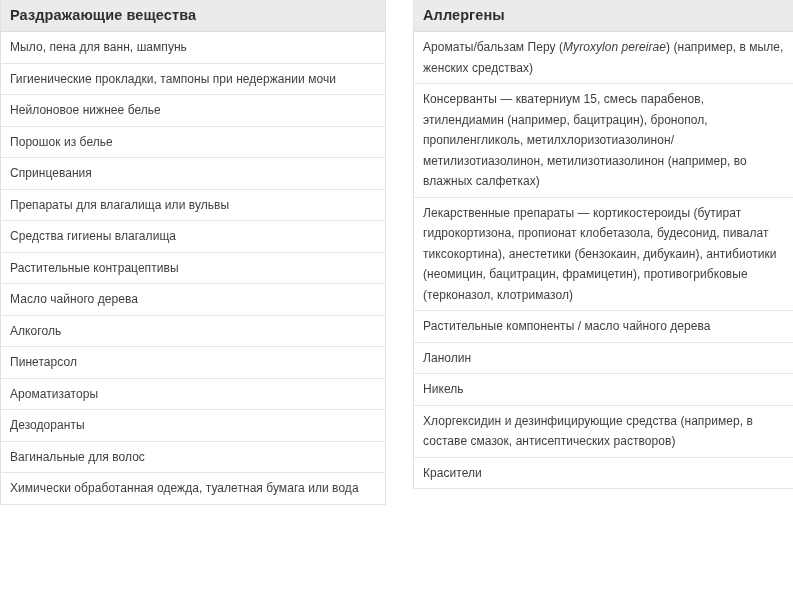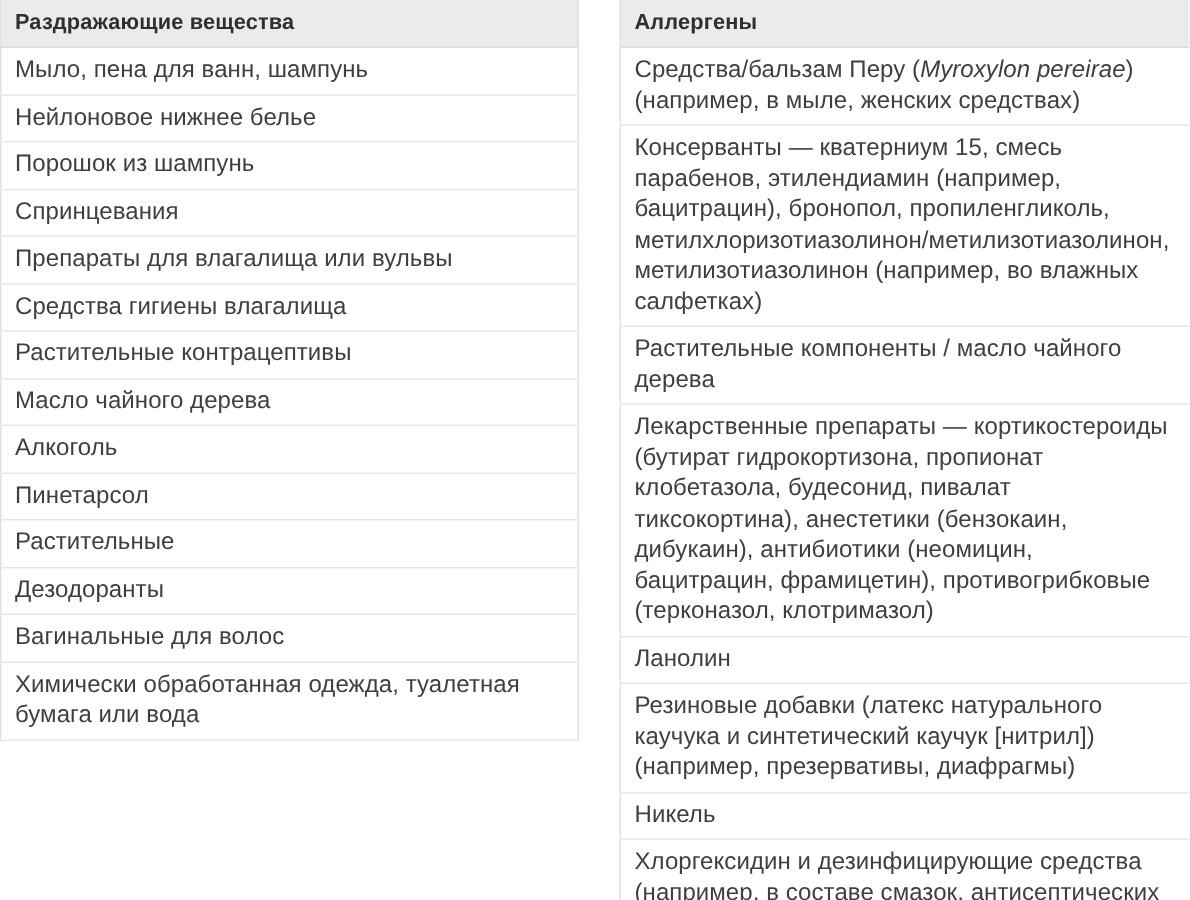--- a/index.html
+++ b/index.html
@@ -65,21 +65,21 @@
     line-height: 18px;
     color: #2f2f2f;
     padding: 6px 9px 7px 9px;
     border-bottom: 1px solid #dcdcdc;
     letter-spacing: 0.1px;
   }
 
   .tbl td {
     text-align: left;
     font-weight: normal;
-    font-size: 16px;
+    font-size: 12px;
     line-height: 20.5px;
     color: #3f3f3f;
     padding: 5px 9px 5px 9px;
     border-bottom: 1px solid #e6e6e6;
     vertical-align: top;
     letter-spacing: 0.05px;
   }
   .tbl tr:last-child td {
     border-bottom: 1px solid #e6e6e6;
   }
@@ -103,24 +103,27 @@
       <thead>
         <tr>
           <th>Раздражающие вещества</th>
         </tr>
       </thead>
       <tbody>
         <tr>
           <td>Мыло, пена для ванн, шампунь</td>
         </tr>
         <tr>
+          <td>Гигиенические прокладки, тампоны при недержании мочи</td>
+        </tr>
+        <tr>
           <td>Нейлоновое нижнее белье</td>
         </tr>
         <tr>
-          <td>Порошок из шампунь</td>
+          <td>Порошок из белье</td>
         </tr>
         <tr>
           <td>Спринцевания</td>
         </tr>
         <tr>
           <td>Препараты для влагалища или вульвы</td>
         </tr>
         <tr>
           <td>Средства гигиены влагалища</td>
         </tr>
@@ -130,21 +133,21 @@
         <tr>
           <td>Масло чайного дерева</td>
         </tr>
         <tr>
           <td>Алкоголь</td>
         </tr>
         <tr>
           <td>Пинетарсол</td>
         </tr>
         <tr>
-          <td>Растительные</td>
+          <td>Ароматизаторы</td>
         </tr>
         <tr>
           <td>Дезодоранты</td>
         </tr>
         <tr>
           <td>Вагинальные для волос</td>
         </tr>
         <tr>
           <td>Химически обработанная одежда, туалетная бумага или вода</td>
         </tr>
@@ -157,37 +160,34 @@
   <div class="col col-right">
     <table class="tbl">
       <thead>
         <tr>
           <th>Аллергены</th>
         </tr>
       </thead>
       <tbody>
         <tr>
           <td>
-            <span>Средства/бальзам Перу (</span><em>Myroxylon pereirae</em><span>) (например, в мыле, женских средствах)</span>
+            <span>Ароматы/бальзам Перу (</span><em>Myroxylon pereirae</em><span>) (например, в мыле, женских средствах)</span>
           </td>
         </tr>
         <tr>
           <td>Консерванты — кватерниум 15, смесь парабенов, этилендиамин (например, бацитрацин), бронопол, пропиленгликоль, метилхлоризотиазолинон/метилизотиазолинон, метилизотиазолинон (например, во влажных салфетках)</td>
         </tr>
         <tr>
+          <td>Лекарственные препараты — кортикостероиды (бутират гидрокортизона, пропионат клобетазола, будесонид, пивалат тиксокортина), анестетики (бензокаин, дибукаин), антибиотики (неомицин, бацитрацин, фрамицетин), противогрибковые (терконазол, клотримазол)</td>
+        </tr>
+        <tr>
           <td>Растительные компоненты / масло чайного дерева</td>
         </tr>
         <tr>
-          <td>Лекарственные препараты — кортикостероиды (бутират гидрокортизона, пропионат клобетазола, будесонид, пивалат тиксокортина), анестетики (бензокаин, дибукаин), антибиотики (неомицин, бацитрацин, фрамицетин), противогрибковые (терконазол, клотримазол)</td>
-        </tr>
-        <tr>
           <td>Ланолин</td>
-        </tr>
-        <tr>
-          <td>Резиновые добавки (латекс натурального каучука и синтетический каучук [нитрил]) (например, презервативы, диафрагмы)</td>
         </tr>
         <tr>
           <td>Никель</td>
         </tr>
         <tr>
           <td>Хлоргексидин и дезинфицирующие средства (например, в составе смазок, антисептических растворов)</td>
         </tr>
         <tr>
           <td>Красители</td>
         </tr>

